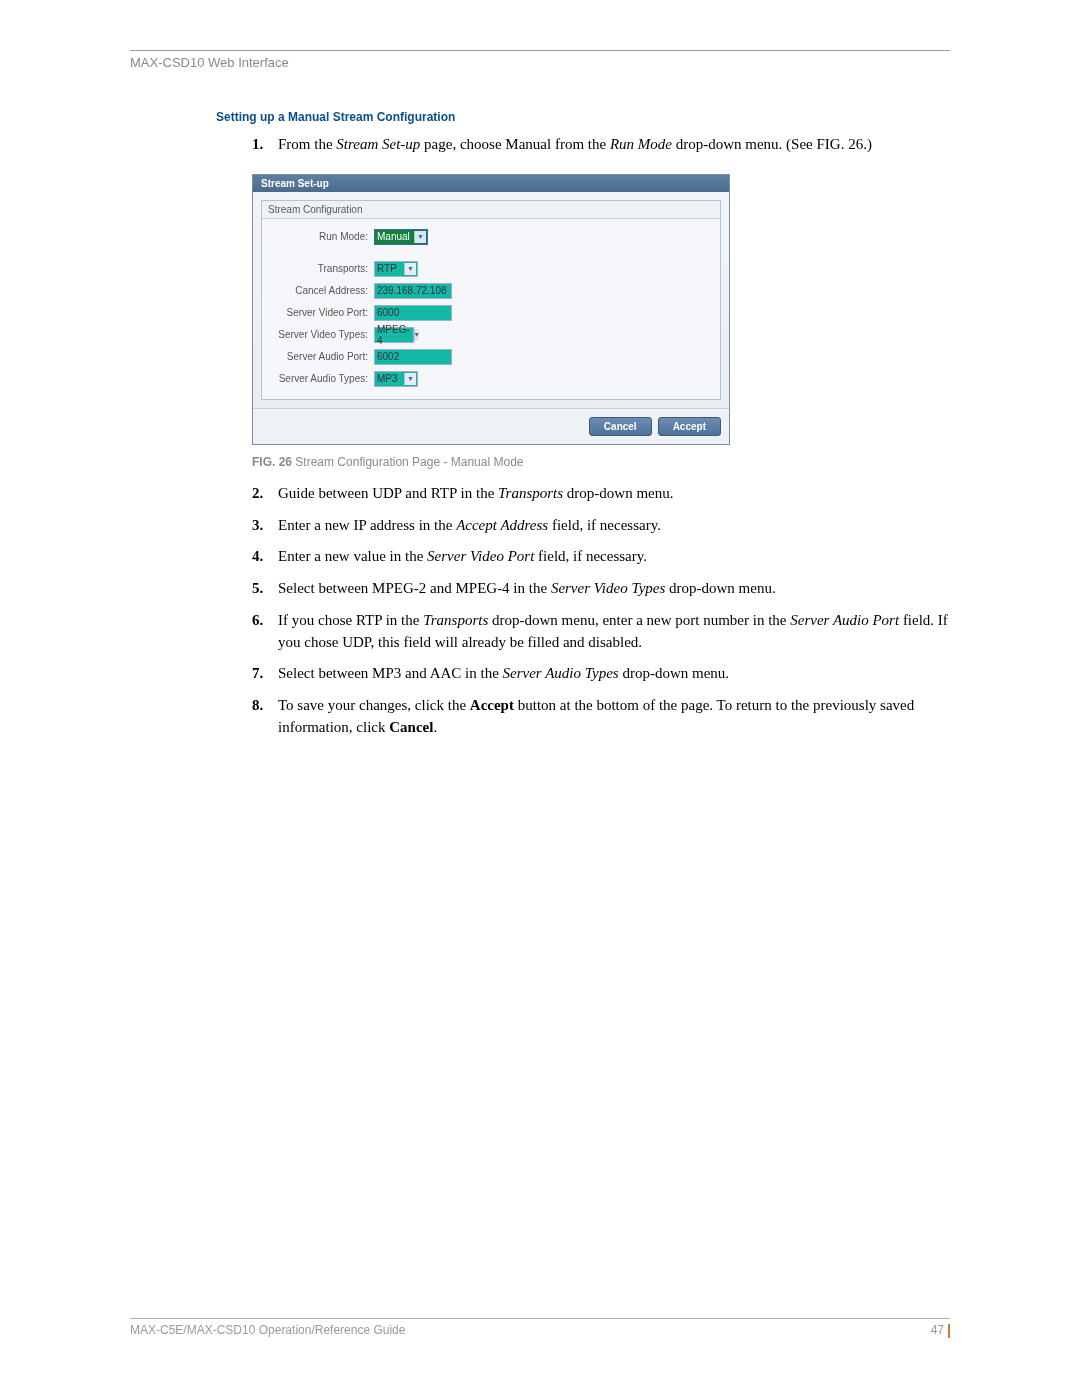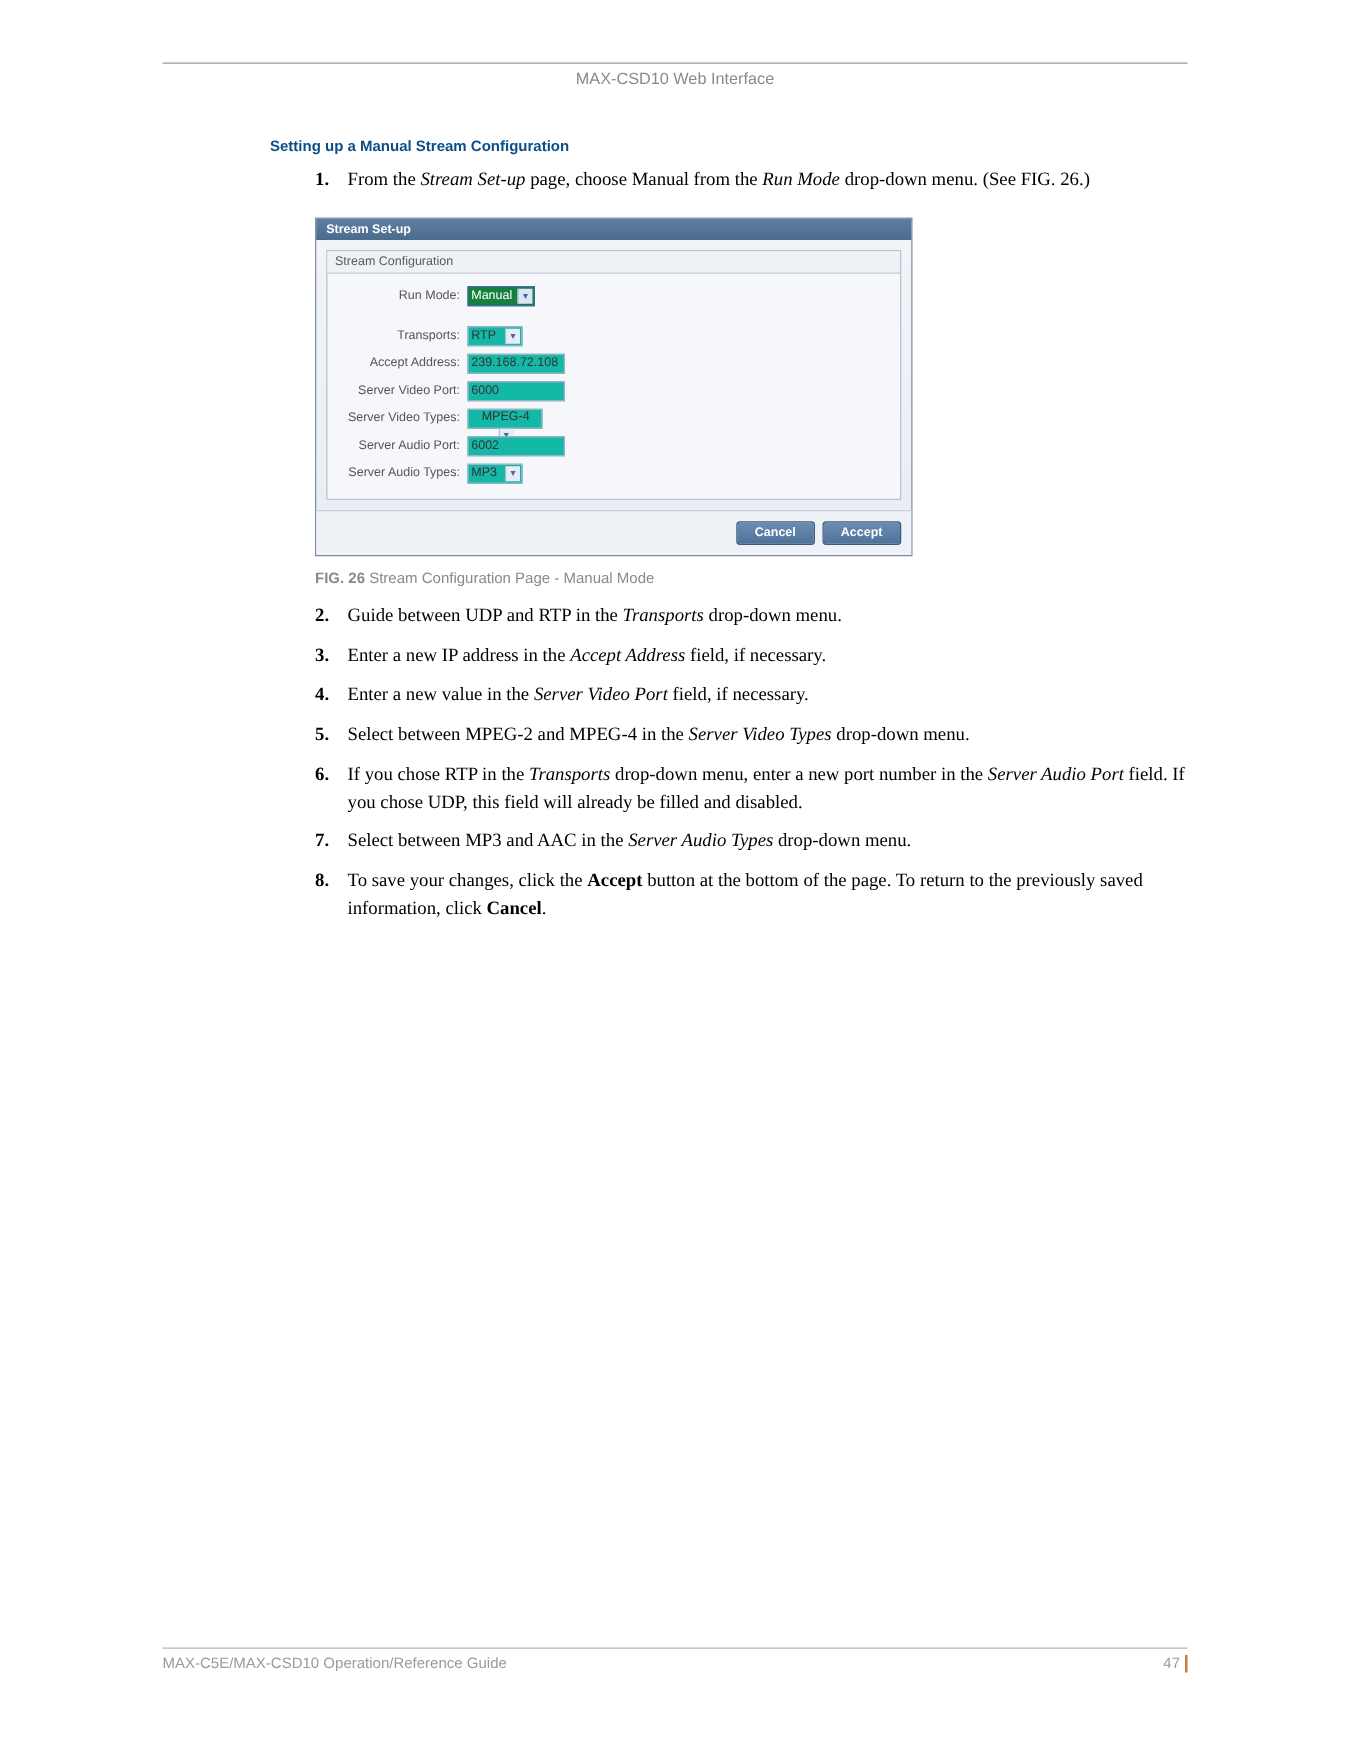--- a/index.html
+++ b/index.html
@@ -19,21 +19,21 @@
     width: 820px;
   }
   .top-rule {
     border-top: 1px solid #9a9a9a;
     margin-bottom: 4px;
   }
   .header-label {
     font-family: "Segoe UI", Arial, sans-serif;
     font-size: 13px;
     color: #8a8a8a;
-    text-align: center;
+    text-align: left;
     margin-bottom: 40px;
   }
   .section-title {
     font-family: "Segoe UI", Arial, sans-serif;
     font-size: 12px;
     font-weight: 600;
     color: #0b4f8a;
     margin: 0 0 10px 86px;
   }
   ol.steps {
@@ -118,21 +118,21 @@
   .fig-select {
     display: inline-flex;
     align-items: center;
     justify-content: space-between;
     gap: 4px;
     padding-right: 1px;
   }
   .fig-select.sel-runmode { background: #15803d; color: #fff; width: 54px; border-color:#3a67a6;}
   .fig-select.sel-runmode .chev { background:#dbe6f4; color:#3a67a6;}
   .fig-select.sel-small { width: 44px; }
-  .fig-select.sel-med { width: 60px; flex-direction: column; }
+  .fig-select.sel-med { width: 40px; }
   .chev {
     width: 12px; height: 12px;
     background: #e5ecf5;
     border-left: 1px solid #b2c0d3;
     display: inline-flex;
     align-items: center;
     justify-content: center;
     font-size: 8px;
     color: #4a6a94;
   }
@@ -221,21 +221,21 @@
 
           <div class="fig-row">
             <div class="fig-label">Transports:</div>
             <div class="fig-select sel-small">
               <span>RTP</span>
               <span class="chev">▾</span>
             </div>
           </div>
 
           <div class="fig-row">
-            <div class="fig-label">Accept Address:</div>
+            <div class="fig-label">Cancel Address:</div>
             <div class="fig-input">239.168.72.108</div>
           </div>
 
           <div class="fig-row">
             <div class="fig-label">Server Video Port:</div>
             <div class="fig-input">6000</div>
           </div>
 
           <div class="fig-row">
             <div class="fig-label">Server Video Types:</div>

